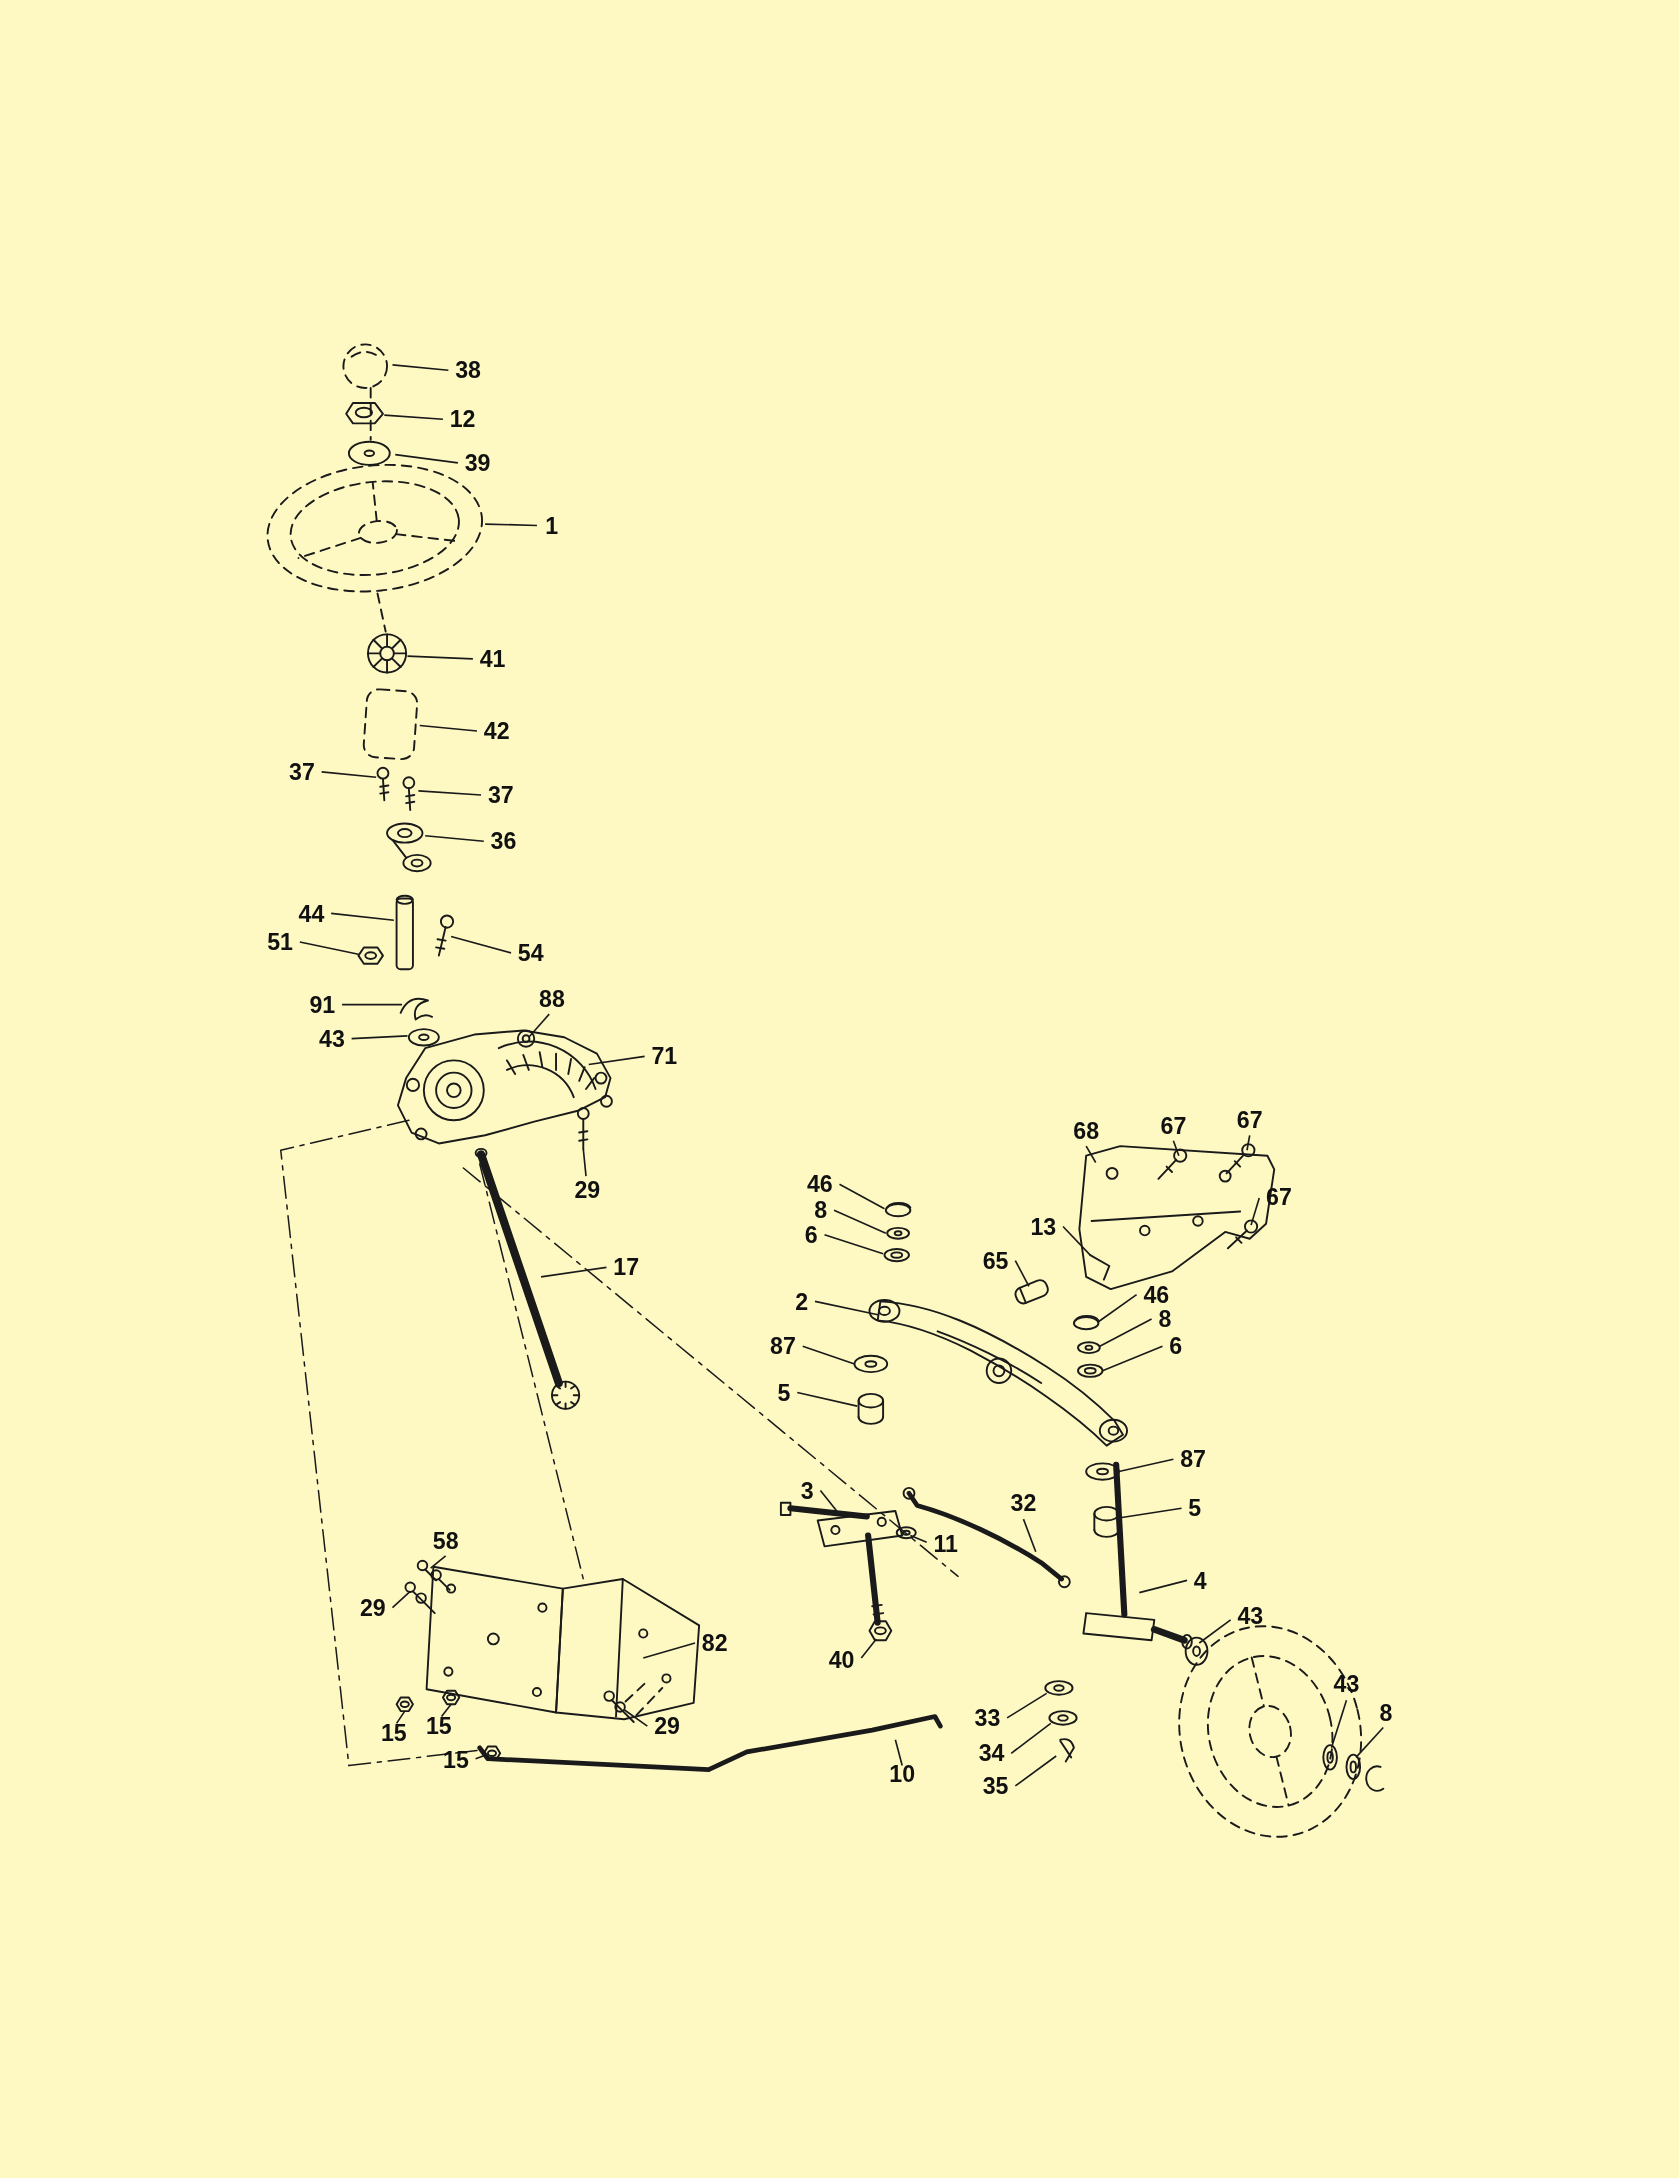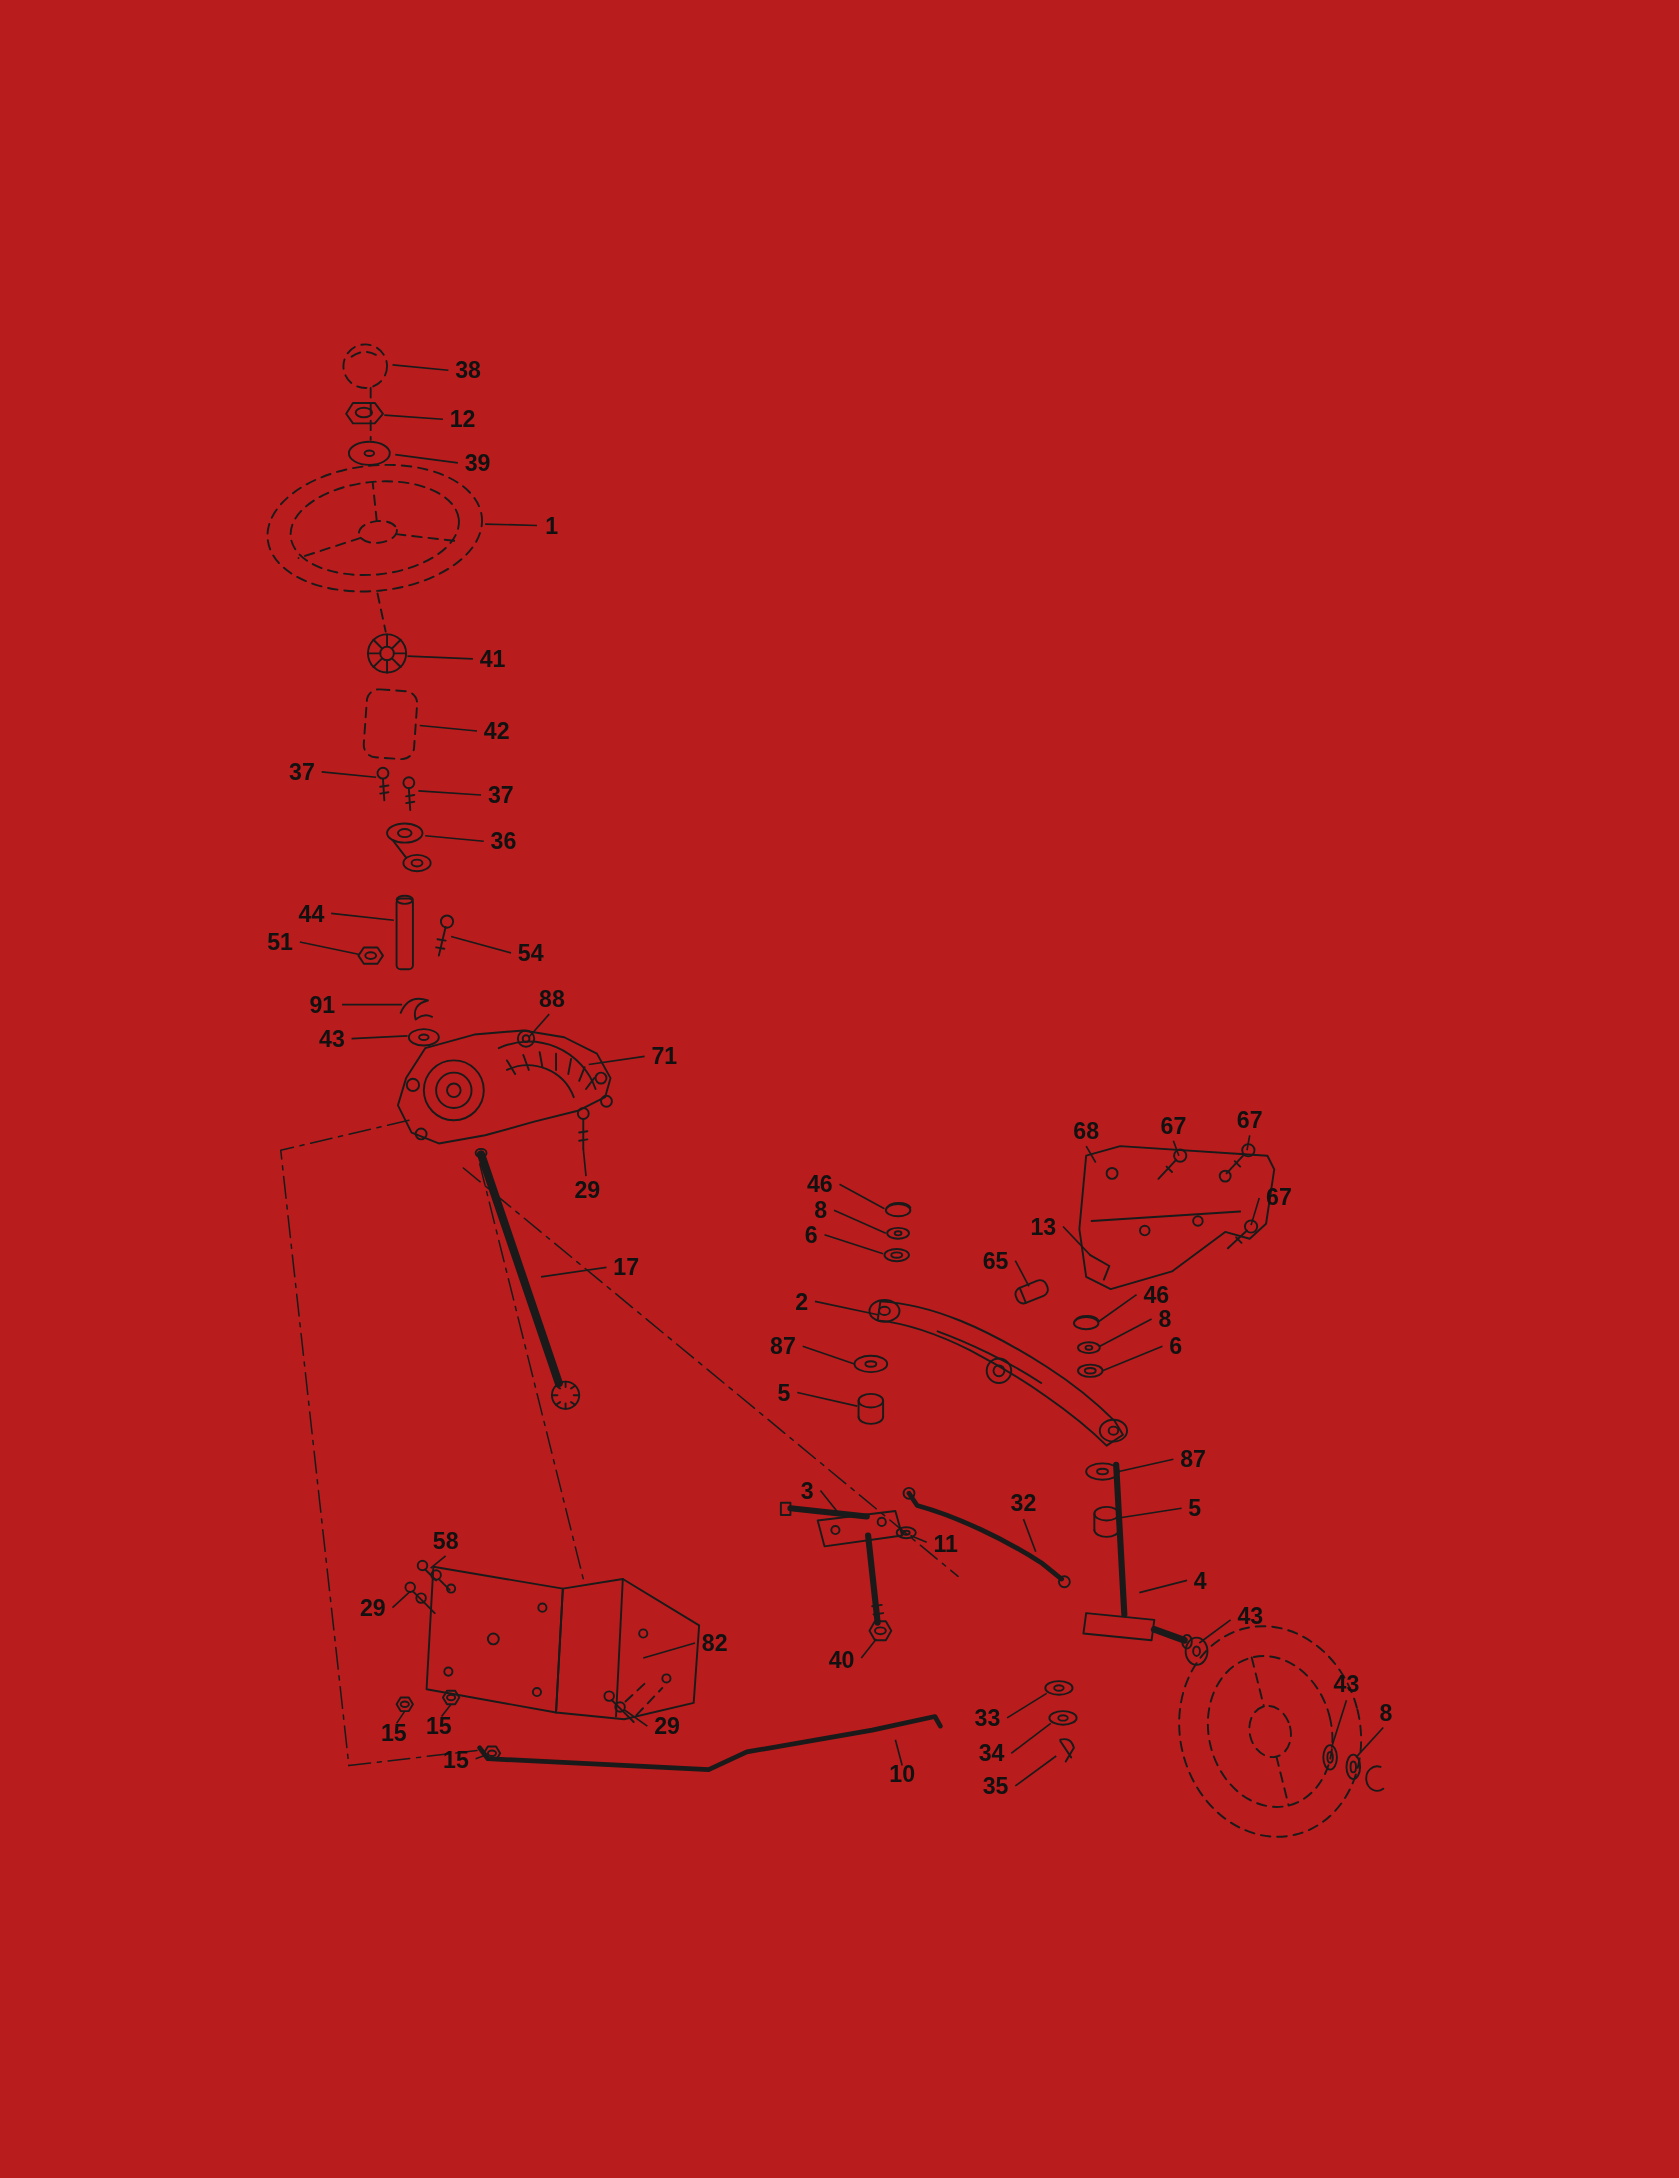--- a/index.html
+++ b/index.html
@@ -1,16 +1,16 @@
 <!DOCTYPE html>
 <html><head>
 <meta charset="utf-8">
 <style>
   html,body{margin:0;padding:0;background:#ffffff;}
-  .page{width:1679px;height:2178px;background:#b91c1c;position:relative;overflow:hidden;}
+  .page{width:1679px;height:2178px;background:#fef9c3;position:relative;overflow:hidden;}
   svg{display:block;}
   .s{stroke:#1a1a1a;stroke-width:1.4;fill:none;stroke-linecap:round;stroke-linejoin:round;}
   .dash{stroke-dasharray:7 5;}
   .cl{stroke-dasharray:16 5 3 5;stroke-width:1.1;}
   .leader{stroke:#1a1a1a;stroke-width:1.2;fill:none;}
   text.callout{font:bold 17px "Liberation Sans",sans-serif;fill:#111111;stroke:none;}
 </style>
 </head>
 <body>
 

